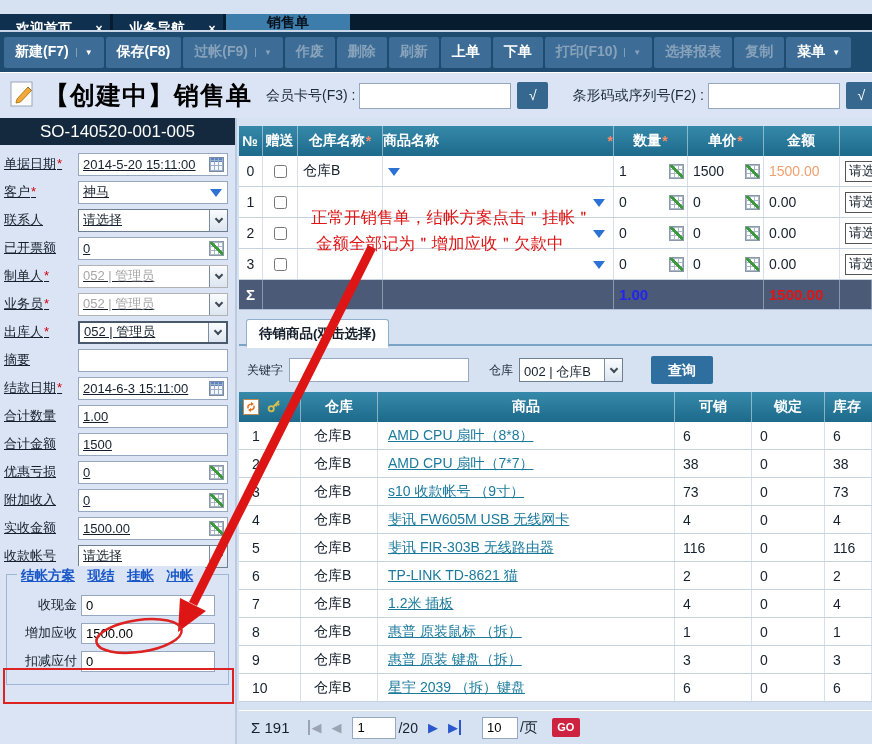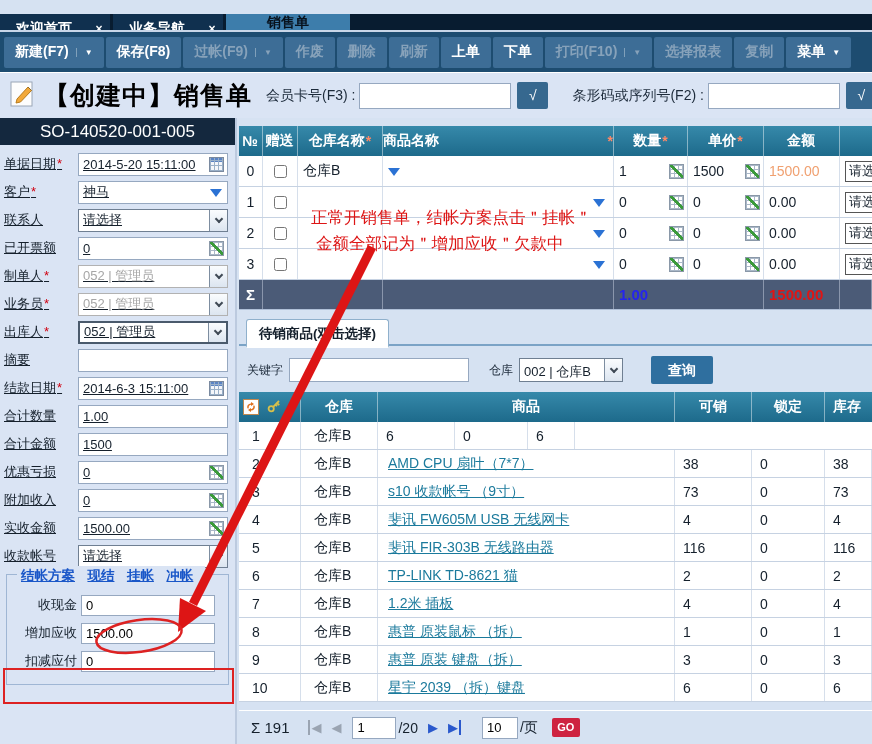--- a/index.html
+++ b/index.html
@@ -689,20 +689,23 @@
 
         <div class="hc">锁定</div>
 
         <div class="hc">库存</div>
 
     </div>
 
       <div class="prow">
         <div class="pc pc1">1</div>
         <div class="pc pc2">仓库B</div>
+        <div class="pc pc3">
+          <span class="plink">AMD CPU 扇叶（8*8）</span>
+        </div>
         <div class="pc pc4">6</div>
         <div class="pc pc5">0</div>
         <div class="pc pc6">6</div>
       </div>
 
       <div class="prow">
         <div class="pc pc1">2</div>
         <div class="pc pc2">仓库B</div>
         <div class="pc pc3">
           <span class="plink">AMD CPU 扇叶（7*7）</span>

